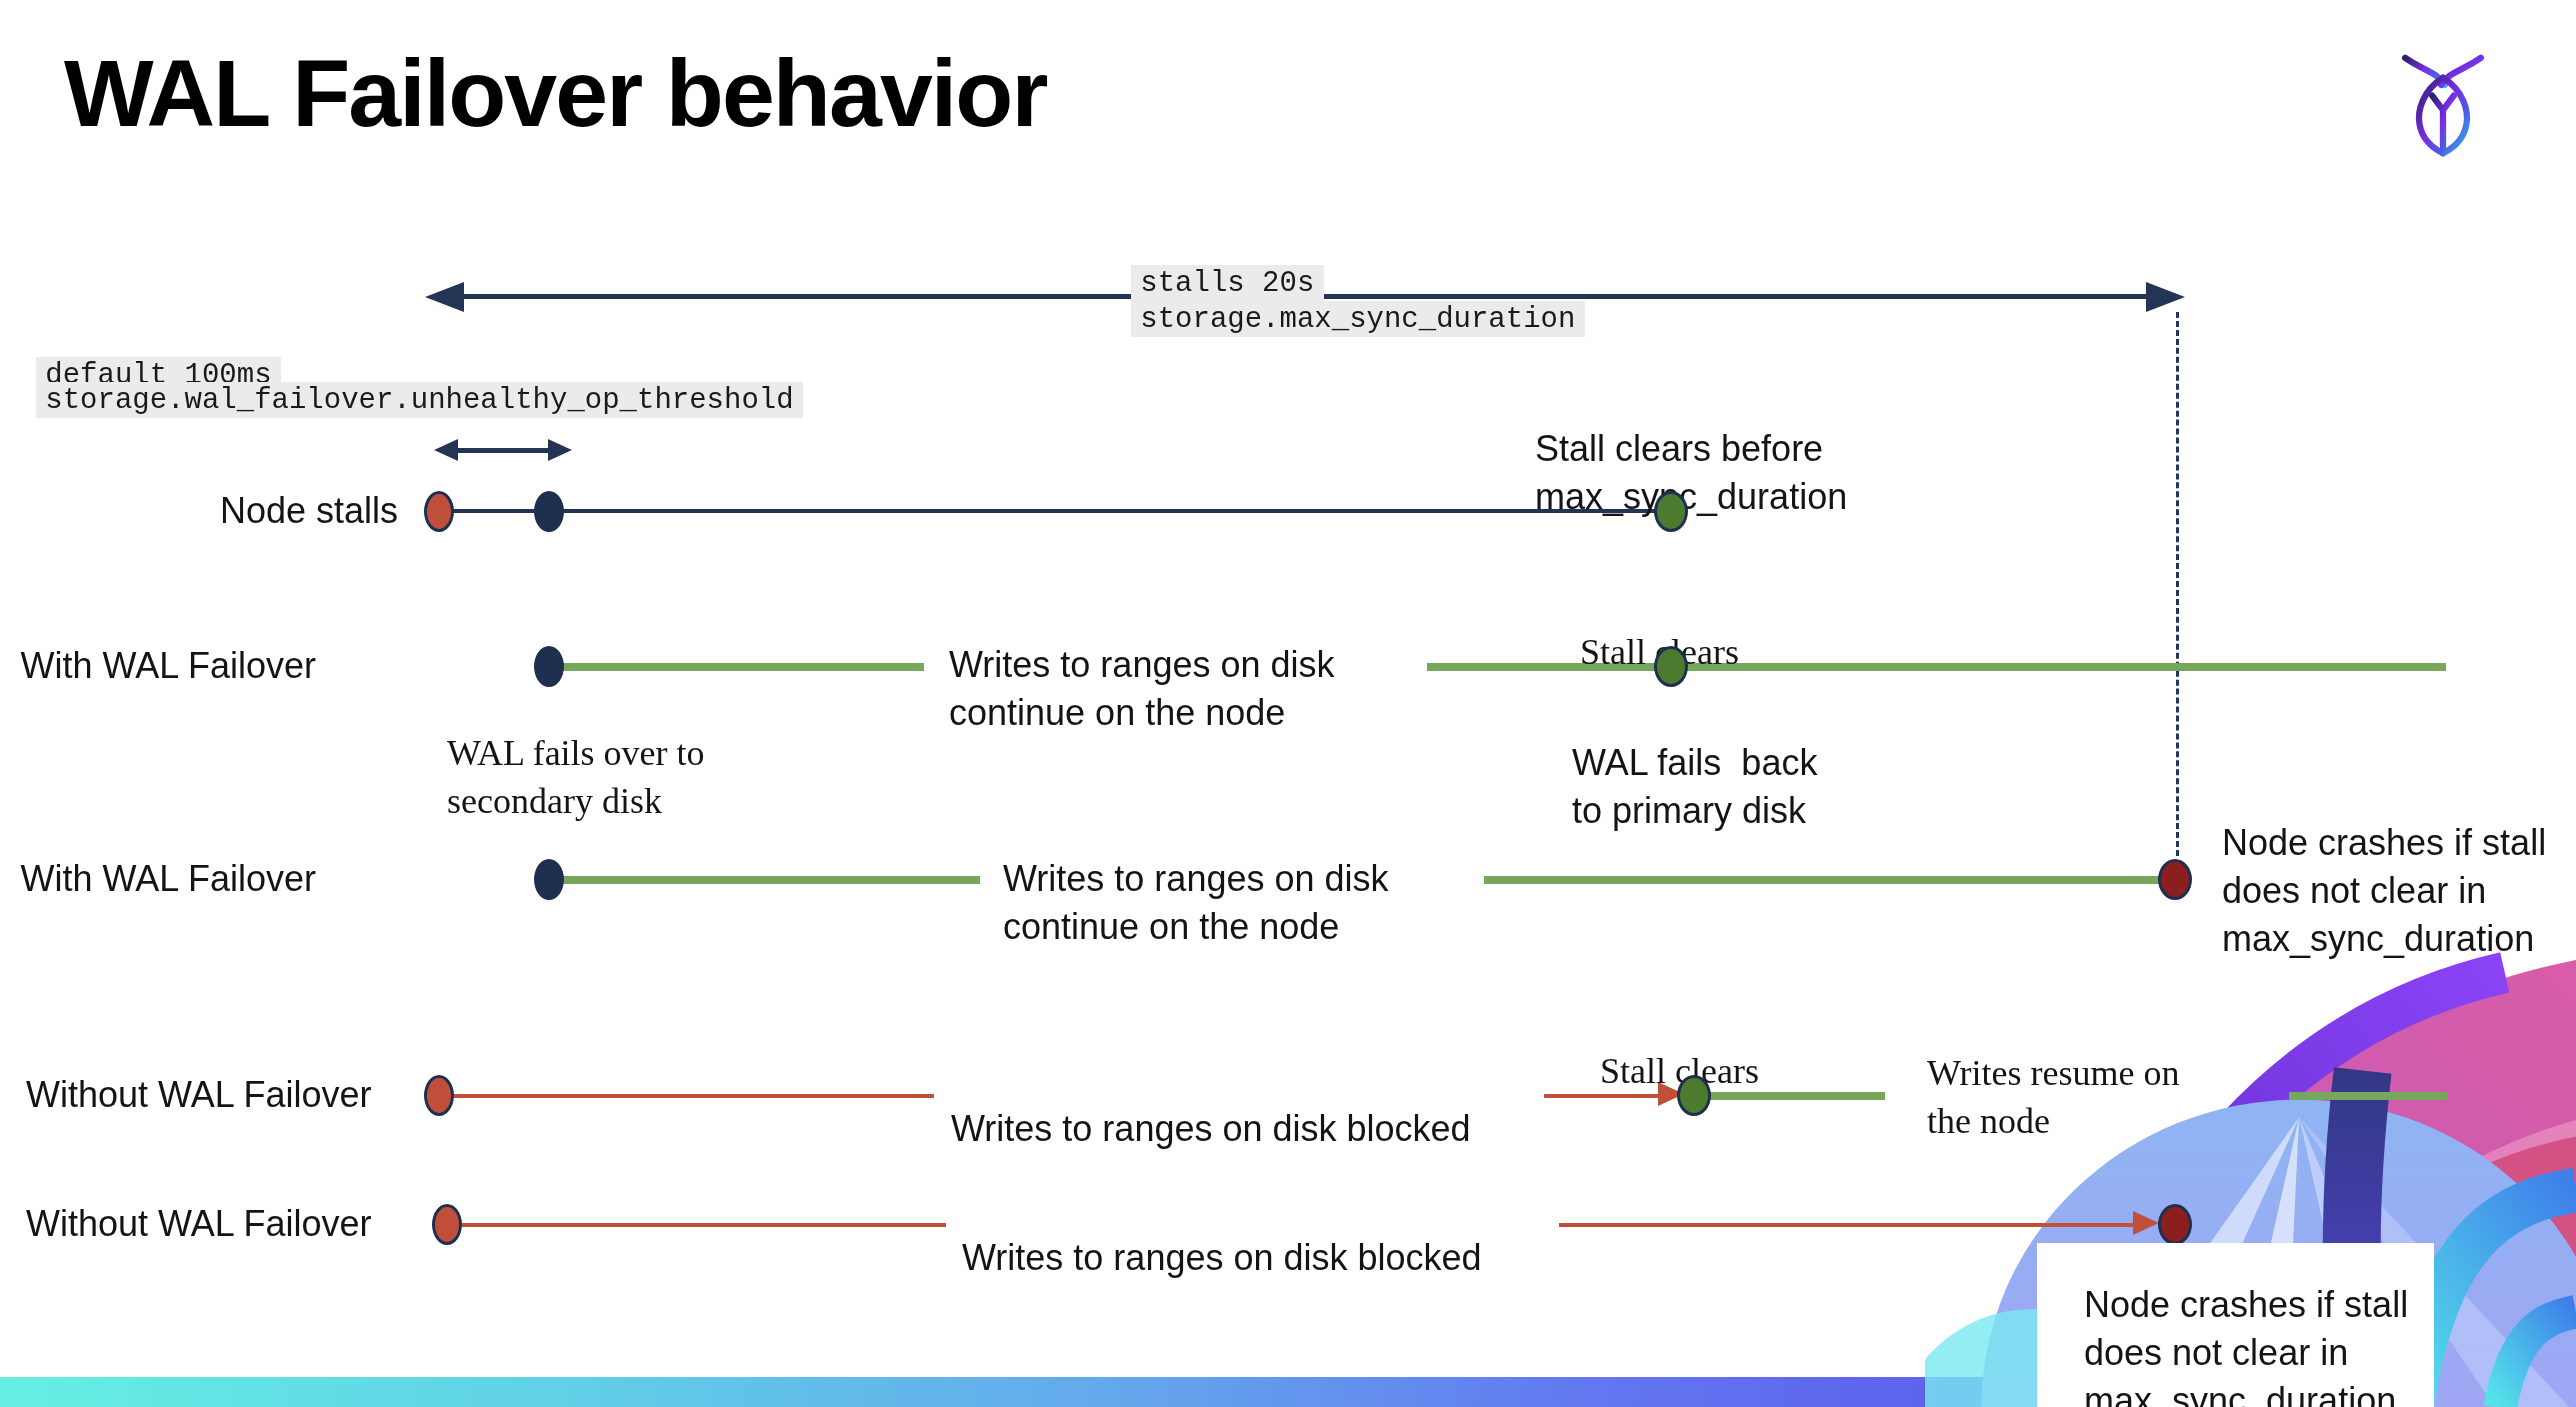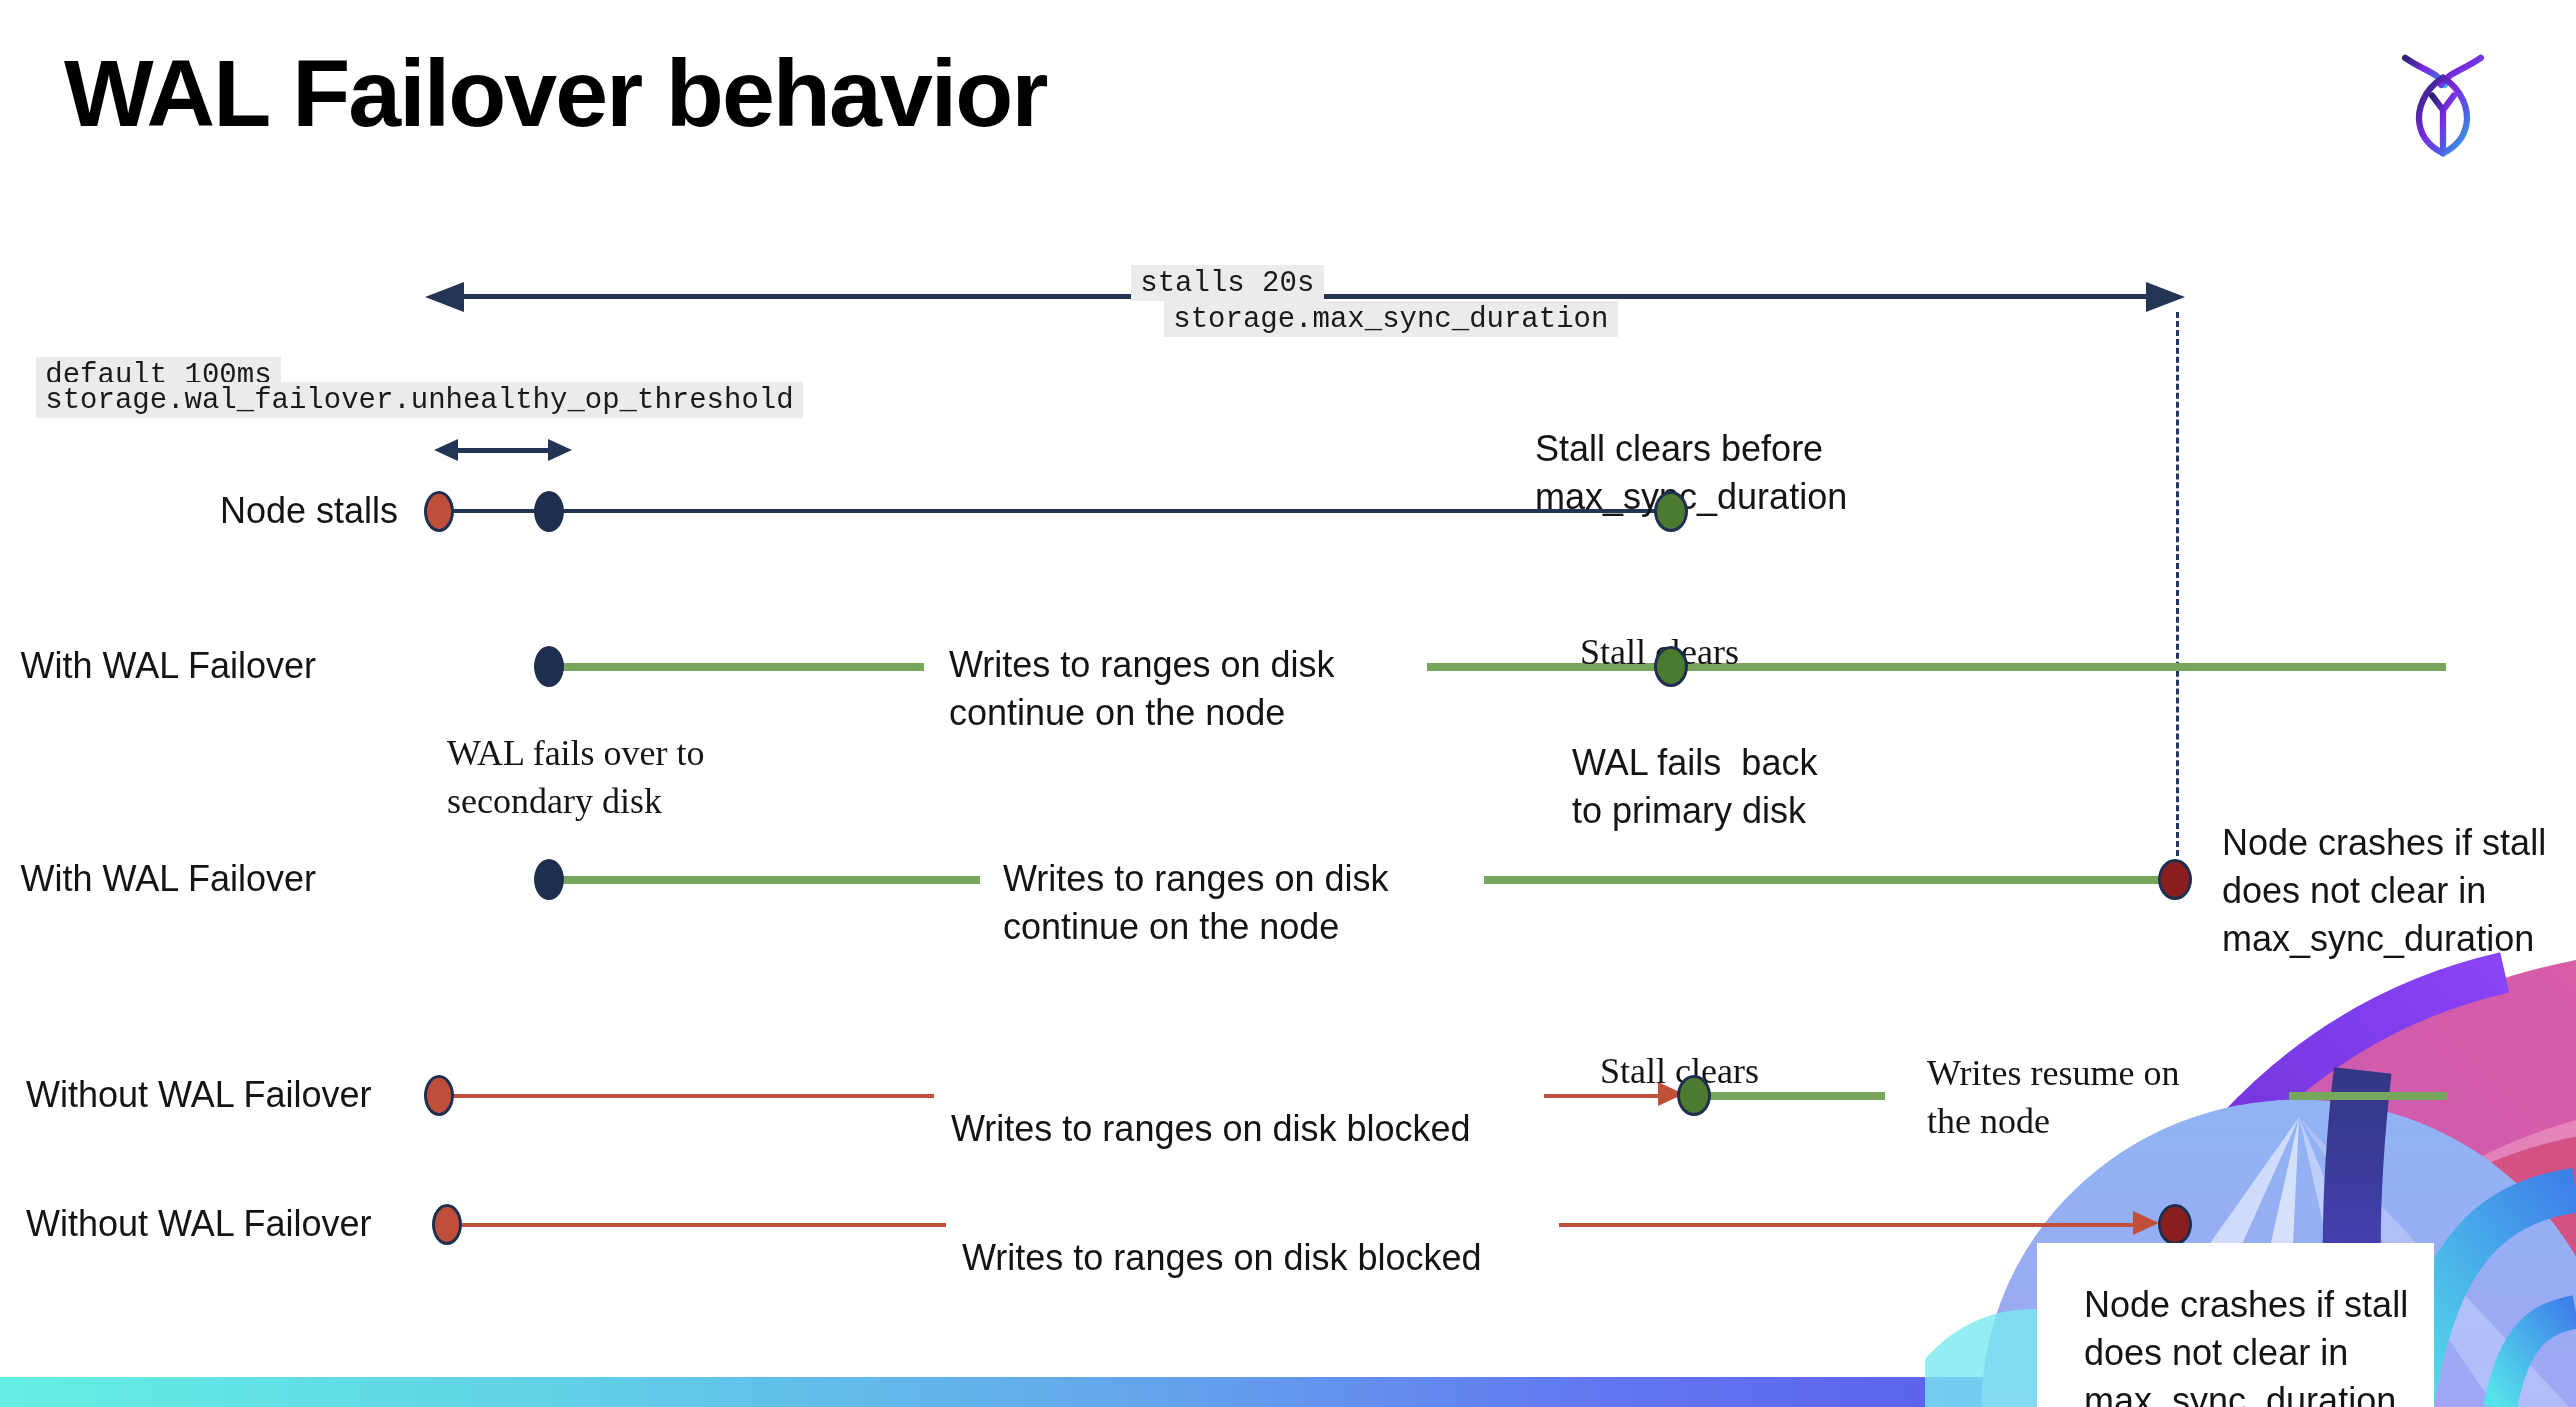--- a/index.html
+++ b/index.html
@@ -61,21 +61,21 @@
     <path d="M50,32 C28,46 21,68 24,84 C27,101 38,110 50,116 C62,110 73,101 76,84 C79,68 72,46 50,32 Z"></path>
     <path d="M50,116 L50,68 M50,68 L38,52 M50,68 L62,52"></path>
   </g>
 </svg>
 
 <div class="abs hline" style="left:458px;top:294px;width:1694px;"></div>
 <div class="abs tri left-navy" style="left:425px;top:282px;"></div>
 <div class="abs tri right-navy" style="left:2146px;top:282px;"></div>
 
 <div class="abs mono-line" style="left:1131px;top:265px;">stalls 20s</div>
-<div class="abs mono-line" style="left:1131px;top:301px;margin-left:33px;">storage.max_sync_duration</div>
+<div class="abs mono-line" style="left:1131px;top:301px;">storage.max_sync_duration</div>
 
 <div class="abs mono-line" style="left:36px;top:357px;">default 100ms</div>
 <div class="abs mono-line" style="left:36px;top:382px;">storage.wal_failover.unhealthy_op_threshold</div>
 
 <div class="abs hline" style="left:456px;top:448px;width:92px;"></div>
 <div class="abs tri left-navy-sm" style="left:434px;top:439px;"></div>
 <div class="abs tri right-navy-sm" style="left:548px;top:439px;"></div>
 
 <div class="abs dashv" style="left:2176px;top:312px;height:544px;"></div>
 

